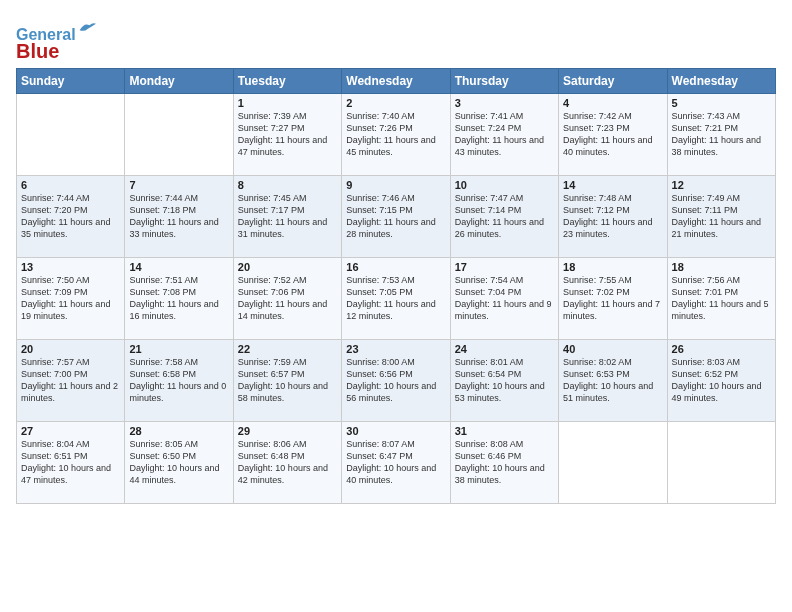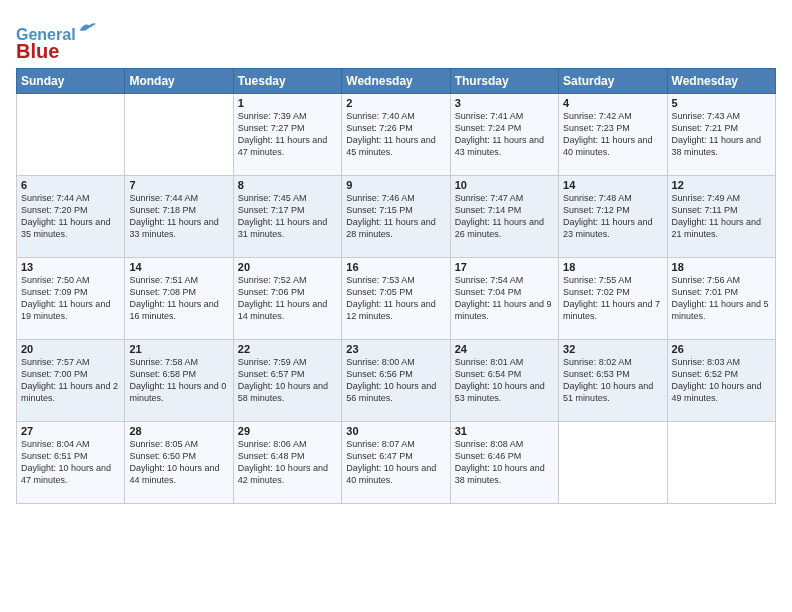--- a/index.html
+++ b/index.html
@@ -236,21 +236,21 @@
           </td>
           <td>
             <span class="day-num">23</span>
             <div class="cell-detail">Sunrise: 8:00 AM<br>Sunset: 6:56 PM<br>Daylight: 10 hours and 56 minutes.</div>
           </td>
           <td>
             <span class="day-num">24</span>
             <div class="cell-detail">Sunrise: 8:01 AM<br>Sunset: 6:54 PM<br>Daylight: 10 hours and 53 minutes.</div>
           </td>
           <td>
-            <span class="day-num">32</span>
+            <span class="day-num">40</span>
             <div class="cell-detail">Sunrise: 8:02 AM<br>Sunset: 6:53 PM<br>Daylight: 10 hours and 51 minutes.</div>
           </td>
           <td>
             <span class="day-num">26</span>
             <div class="cell-detail">Sunrise: 8:03 AM<br>Sunset: 6:52 PM<br>Daylight: 10 hours and 49 minutes.</div>
           </td>
         </tr>
         <tr>
           <td>
             <span class="day-num">27</span>

